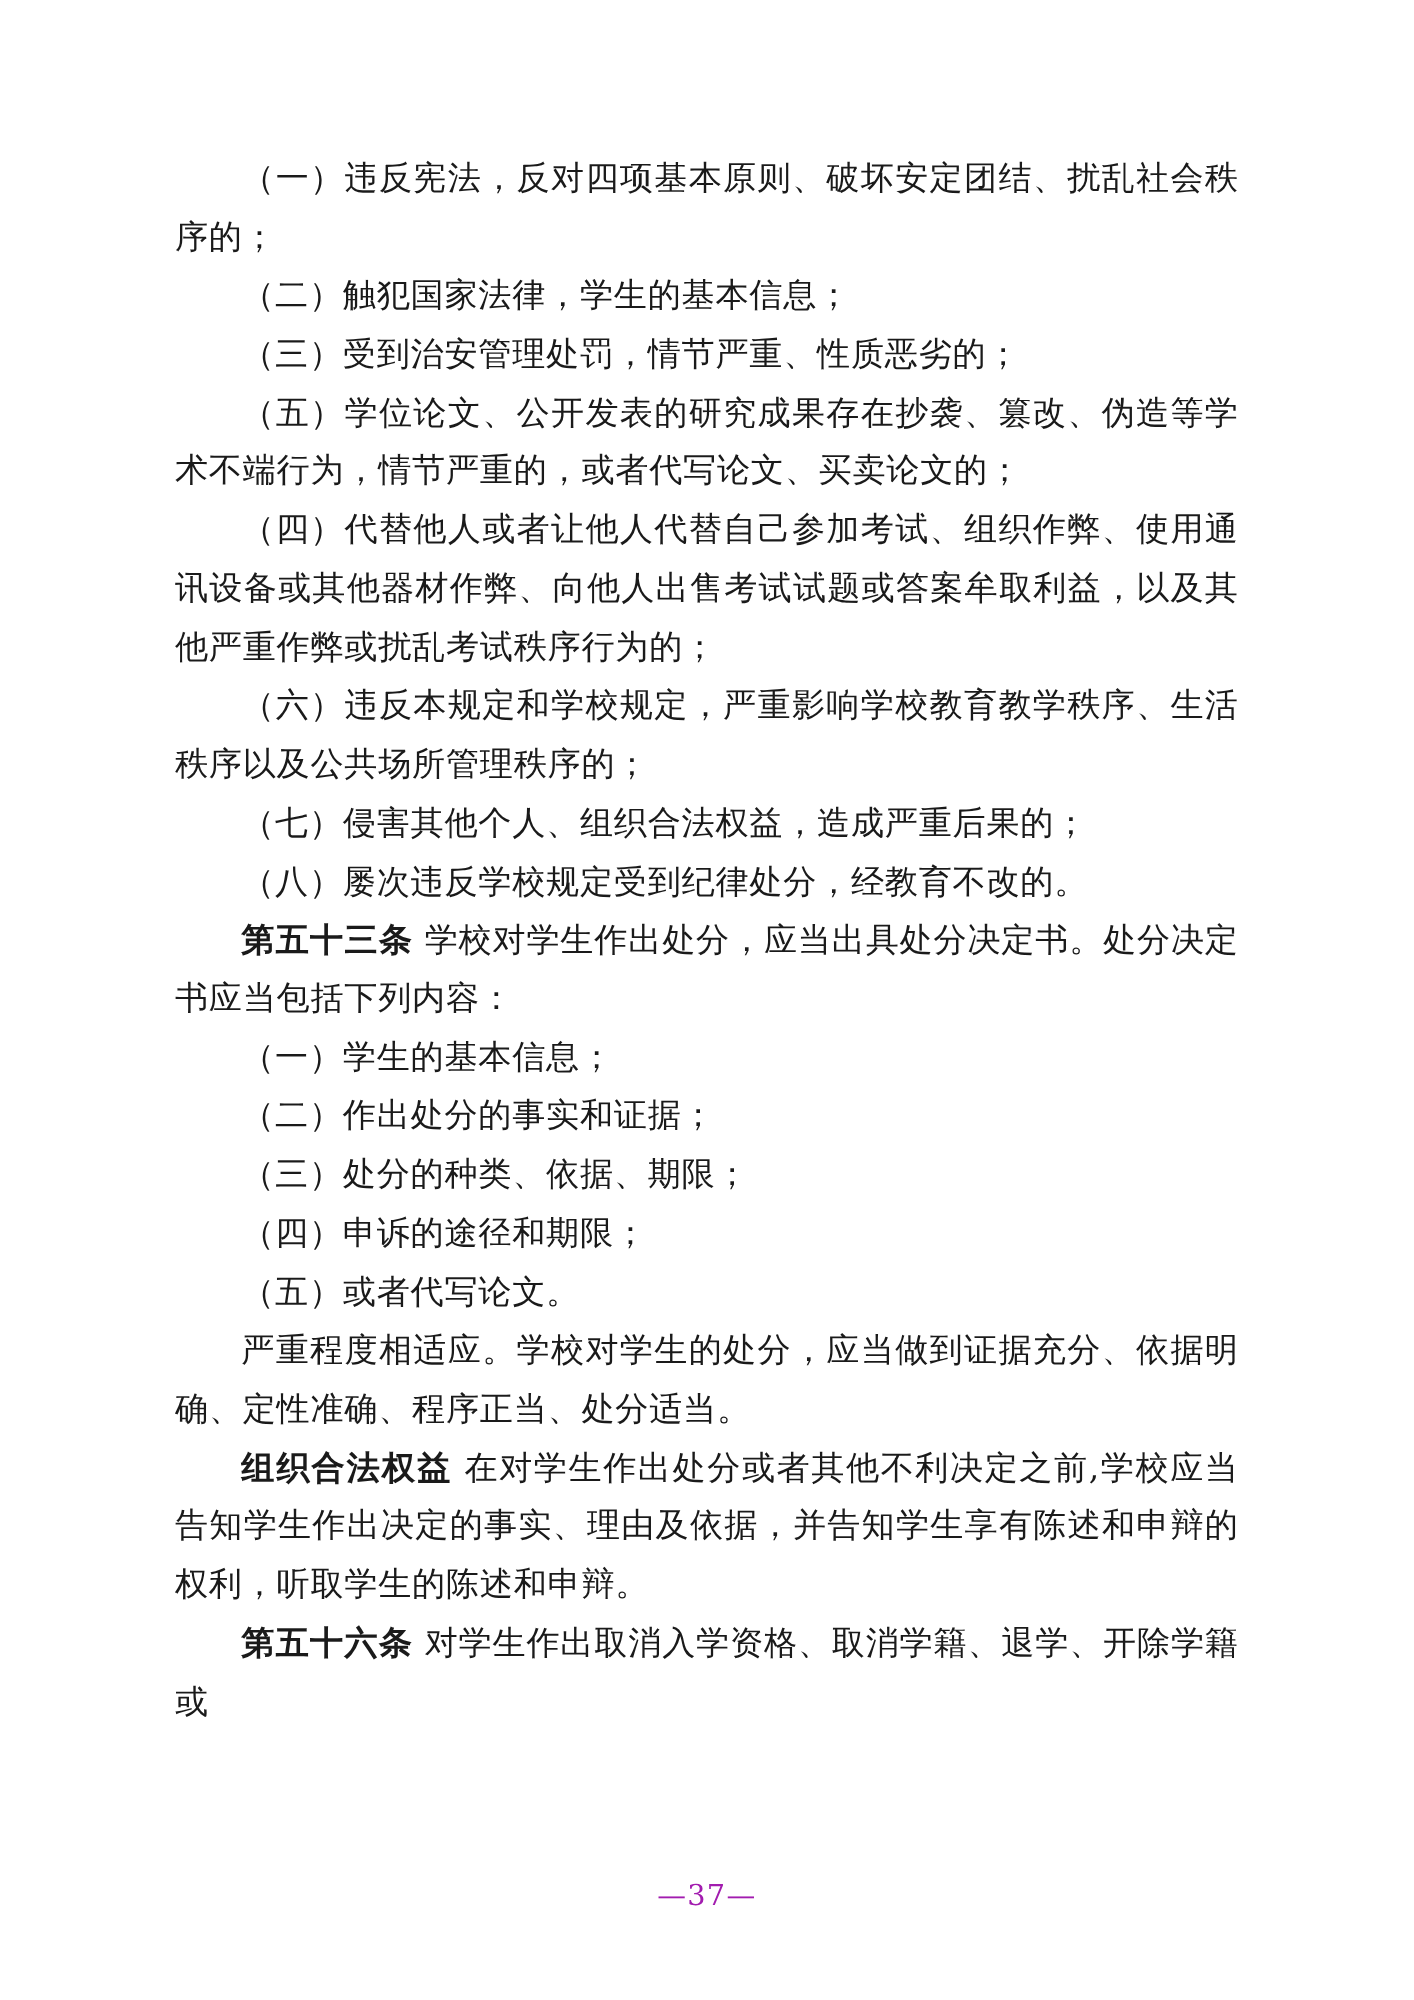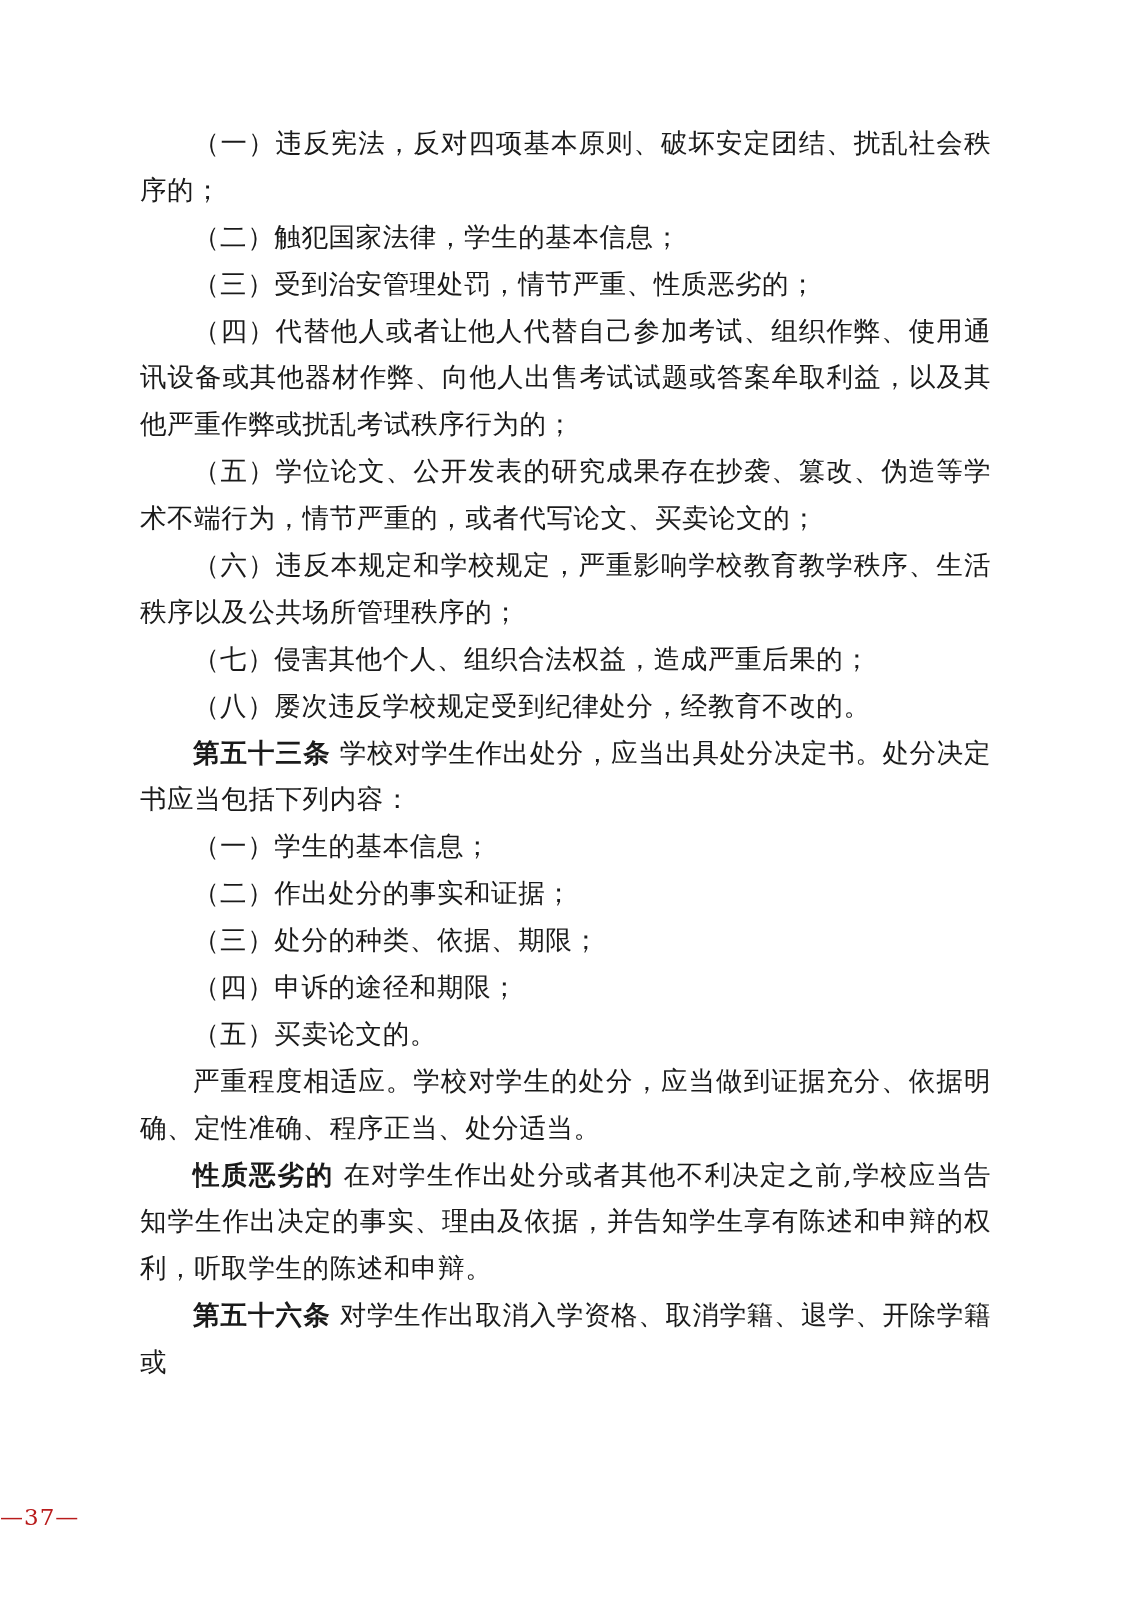--- a/index.html
+++ b/index.html
@@ -37,64 +37,65 @@
   }
   .para .art-num {
     font-weight: bold;
     letter-spacing: 1px;
   }
   .page-number {
     position: absolute;
     left: 0;
     right: 0;
     bottom: 70px;
+    text-align: center;
     font-size: 23px;
     letter-spacing: 1px;
-    color: #b91c1c;
+    color: #a21caf;
     font-family: "DejaVu Serif", "Liberation Serif", serif;
   }
 </style>
 </head>
 <body>
 
 <div class="page">
   <div class="doc-body">
 
     <p class="para"><span>（一）违反宪法，反对四项基本原则、破坏安定团结、扰乱社会秩序的；</span></p>
 
     <p class="para"><span>（二）触犯国家法律，学生的基本信息；</span></p>
 
     <p class="para"><span>（三）受到治安管理处罚，情节严重、性质恶劣的；</span></p>
 
+    <p class="para"><span>（五）学位论文、公开发表的研究成果存在抄袭、篡改、伪造等学术不端行为，情节严重的，或者代写论文、买卖论文的；</span></p>
+
     <p class="para"><span>（四）代替他人或者让他人代替自己参加考试、组织作弊、使用通讯设备或其他器材作弊、向他人出售考试试题或答案牟取利益，以及其他严重作弊或扰乱考试秩序行为的；</span></p>
-
-    <p class="para"><span>（五）学位论文、公开发表的研究成果存在抄袭、篡改、伪造等学术不端行为，情节严重的，或者代写论文、买卖论文的；</span></p>
 
     <p class="para"><span>（六）违反本规定和学校规定，严重影响学校教育教学秩序、生活秩序以及公共场所管理秩序的；</span></p>
 
     <p class="para"><span>（七）侵害其他个人、组织合法权益，造成严重后果的；</span></p>
 
     <p class="para"><span>（八）屡次违反学校规定受到纪律处分，经教育不改的。</span></p>
 
     <p class="para"><span class="art-num">第五十三条</span>&nbsp;<span>学校对学生作出处分，应当出具处分决定书。处分决定书应当包括下列内容：</span></p>
 
     <p class="para"><span>（一）学生的基本信息；</span></p>
 
     <p class="para"><span>（二）作出处分的事实和证据；</span></p>
 
     <p class="para"><span>（三）处分的种类、依据、期限；</span></p>
 
     <p class="para"><span>（四）申诉的途径和期限；</span></p>
 
-    <p class="para"><span>（五）买卖论文的。</span></p>
+    <p class="para"><span>（五）或者代写论文。</span></p>
 
 
     <p class="para"><span>严重程度相适应。学校对学生的处分，应当做到证据充分、依据明确、定性准确、程序正当、处分适当。</span></p>
 
-    <p class="para"><span class="art-num">性质恶劣的</span>&nbsp;<span>在对学生作出处分或者其他不利决定之前,学校应当告知学生作出决定的事实、理由及依据，并告知学生享有陈述和申辩的权利，听取学生的陈述和申辩。</span></p>
+    <p class="para"><span class="art-num">组织合法权益</span>&nbsp;<span>在对学生作出处分或者其他不利决定之前,学校应当告知学生作出决定的事实、理由及依据，并告知学生享有陈述和申辩的权利，听取学生的陈述和申辩。</span></p>
 
 
     <p class="para"><span class="art-num">第五十六条</span>&nbsp;<span>对学生作出取消入学资格、取消学籍、退学、开除学籍或</span></p>
 
   </div>
 
   <div class="page-number">—37—</div>
 </div>
 
 </body></html>

